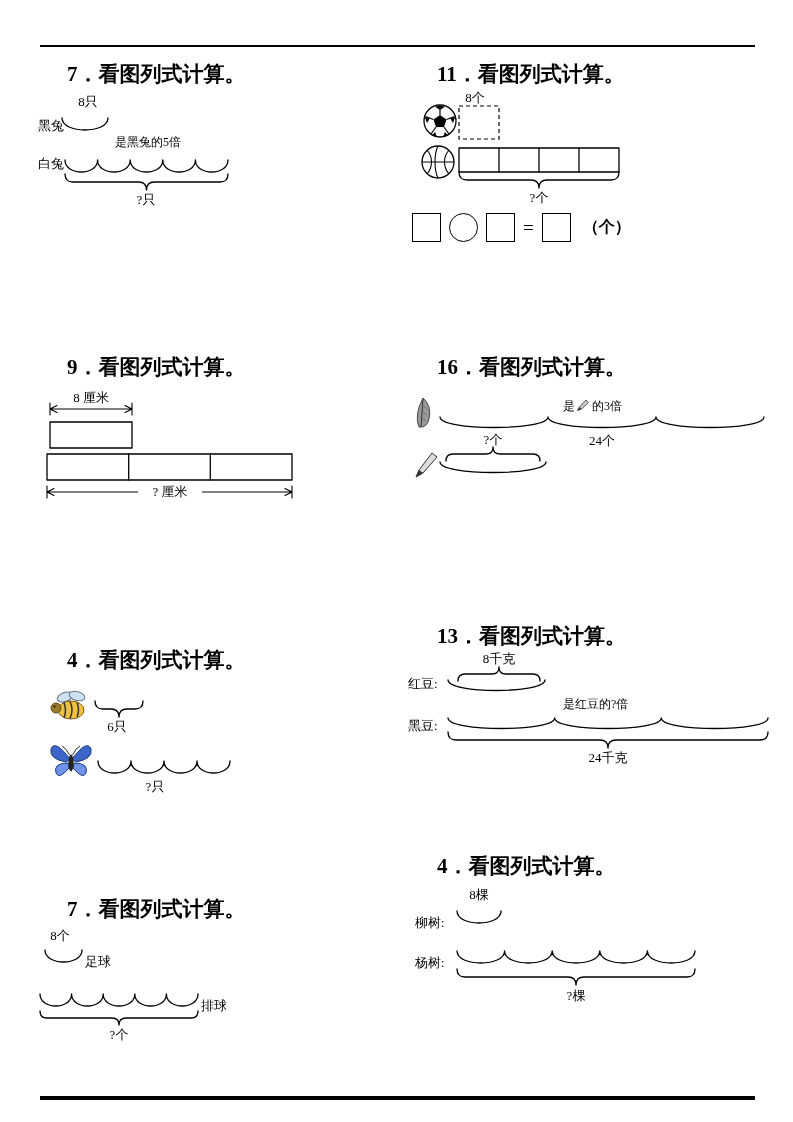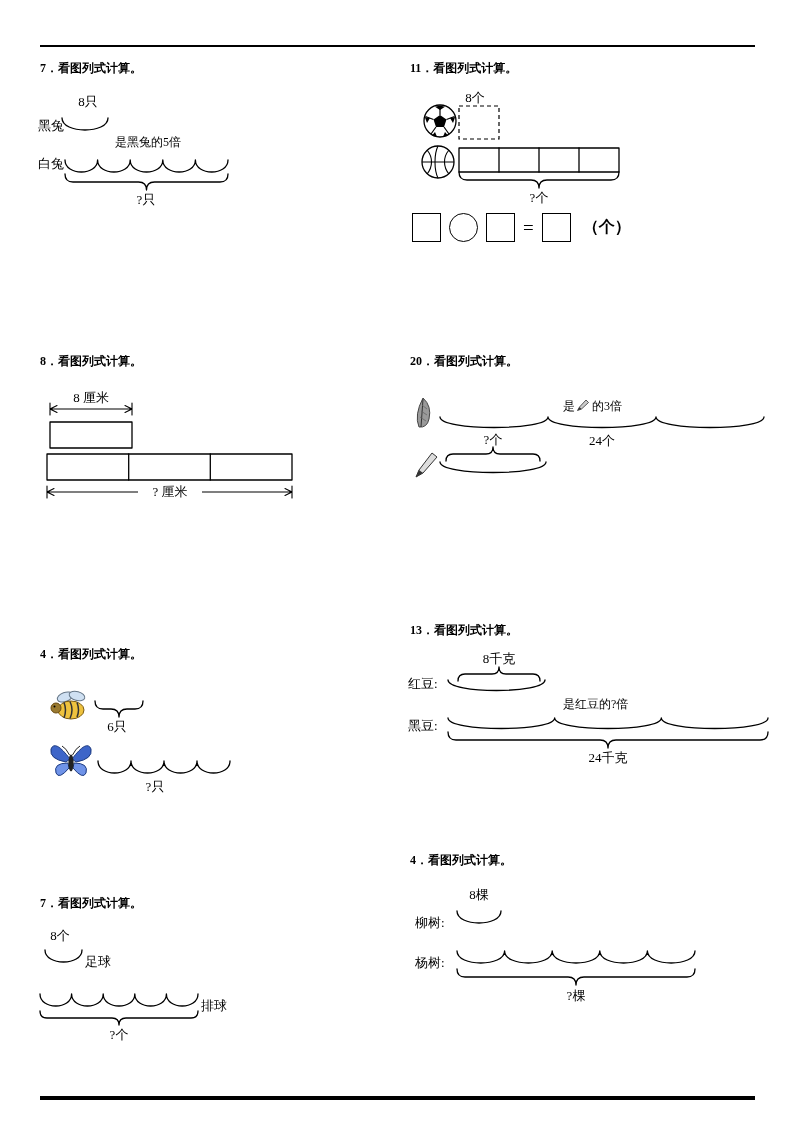--- a/index.html
+++ b/index.html
@@ -3,22 +3,23 @@
 <meta charset="utf-8">
 <style>
   html,body { margin:0; padding:0; background:#e8e8e8; }
   .page {
     position:relative; width:793px; height:1122px; margin:0 auto;
     background:#ffffff; overflow:hidden;
     font-family:"Liberation Serif", serif; color:#000;
   }
   .rule { position:absolute; background:#000; }
   .heading {
-    position:absolute; font-weight:bold; font-size:12px; white-space:nowrap;
+    position:absolute; font-weight:bold; font-size:21px; white-space:nowrap;
     font-family:"Liberation Serif", serif;
+    margin-left:27px;
   }
   svg.diagram { position:absolute; overflow:visible; }
   svg text {
     font-family:"Liberation Serif", serif; font-size:13px; fill:#000;
   }
   svg text.small { font-size:12px; }
   .shape { fill:none; stroke:#000; stroke-width:1.3; stroke-linecap:round; stroke-linejoin:round; }
   .thin  { stroke-width:1.1; }
   .equation { position:absolute; display:flex; align-items:center; gap:8px; }
   .eqbox { width:27px; height:27px; border:1.6px solid #000; background:#fff; }
@@ -38,21 +39,21 @@
     <text x="50" y="18" text-anchor="middle">8只</text>
     <path class="shape" d="M 24 30 C 24 46 70 46 70 30 "></path>
     <text x="0" y="42">黑兔</text>
     <text class="small" x="110" y="58" text-anchor="middle">是黑兔的5倍</text>
     <text x="0" y="80">白兔</text>
     <path class="shape" d="M 27 72 C 27 88 59.6 88 59.6 72 M 59.6 72 C 59.6 88 92.2 88 92.2 72 M 92.2 72 C 92.2 88 124.80000000000001 88 124.80000000000001 72 M 124.80000000000001 72 C 124.80000000000001 88 157.4 88 157.4 72 M 157.4 72 C 157.4 88 190 88 190 72 "></path>
     <path class="shape" d="M 27 86 Q 27 94 35 94 L 100.5 94 Q 108.5 94 108.5 102 Q 108.5 94 116.5 94 L 182 94 Q 190 94 190 86"></path>
     <text x="108" y="116" text-anchor="middle">?只</text>
   </svg>
 
-  <div class="heading" style="left:40px; top:353px;">8．看图列式计算。</div>
+  <div class="heading" style="left:40px; top:353px;">9．看图列式计算。</div>
   <svg class="diagram" style="left:40px; top:392px;" width="270" height="112">
     <text x="51" y="10" text-anchor="middle">8 厘米</text>
     <path class="shape thin" d="M 10 11 L 10 23 M 10 17 L 92 17 M 92 11 L 92 23 M 10 17 l 7 -3.5 M 10 17 l 7 3.5 M 92 17 l -7 -3.5 M 92 17 l -7 3.5"></path>
     <rect class="shape" x="10" y="30" width="82" height="26"></rect>
     <rect class="shape" x="7" y="62" width="245" height="26"></rect>
     <line class="shape" x1="88.7" y1="62" x2="88.7" y2="88"></line>
     <line class="shape" x1="170.3" y1="62" x2="170.3" y2="88"></line>
     <path class="shape thin" d="M 7 94 L 7 106 M 7 100 L 252 100 M 252 94 L 252 106 M 7 100 l 7 -3.5 M 7 100 l 7 3.5 M 252 100 l -7 -3.5 M 252 100 l -7 3.5"></path>
     <rect x="98" y="90" width="64" height="18" fill="#ffffff"></rect>
     <text x="130" y="104" text-anchor="middle">? 厘米</text>
@@ -120,21 +121,21 @@
   </svg>
   <div class="equation" style="left:412px; top:213px;">
     <span class="eqbox"></span>
     <span class="eqcircle"></span>
     <span class="eqbox"></span>
     <span class="eqsym">=</span>
     <span class="eqbox"></span>
     <span class="equnit">（个）</span>
   </div>
 
-  <div class="heading" style="left:410px; top:353px;">20．看图列式计算。</div>
+  <div class="heading" style="left:410px; top:353px;">16．看图列式计算。</div>
   <svg class="diagram" style="left:406px; top:392px;" width="372" height="95">
     <g transform="translate(8,5)">
       <path d="M9,1 Q18,9 15,22 Q13,31 5,30 Q0,18 9,1 Z" fill="#9a9a9a" stroke="#444444"></path>
       <path d="M9,2 L7,30" stroke="#333333" fill="none"></path>
       <path d="M8,8 L13,12 M7,14 L13,18 M6,20 L12,24" stroke="#666666" stroke-width="0.8"></path>
     </g>
     <text class="small" x="157" y="18">是</text>
     <g transform="translate(171,7)">
       <polygon points="0.5,11.5 2.5,8 9,1 11.5,3.5 4.5,10 0.5,11.5" fill="#cccccc" stroke="#333333" stroke-width="0.8"></polygon>
       <polygon points="0.5,11.5 2.5,8 4.5,10" fill="#333333"></polygon>

